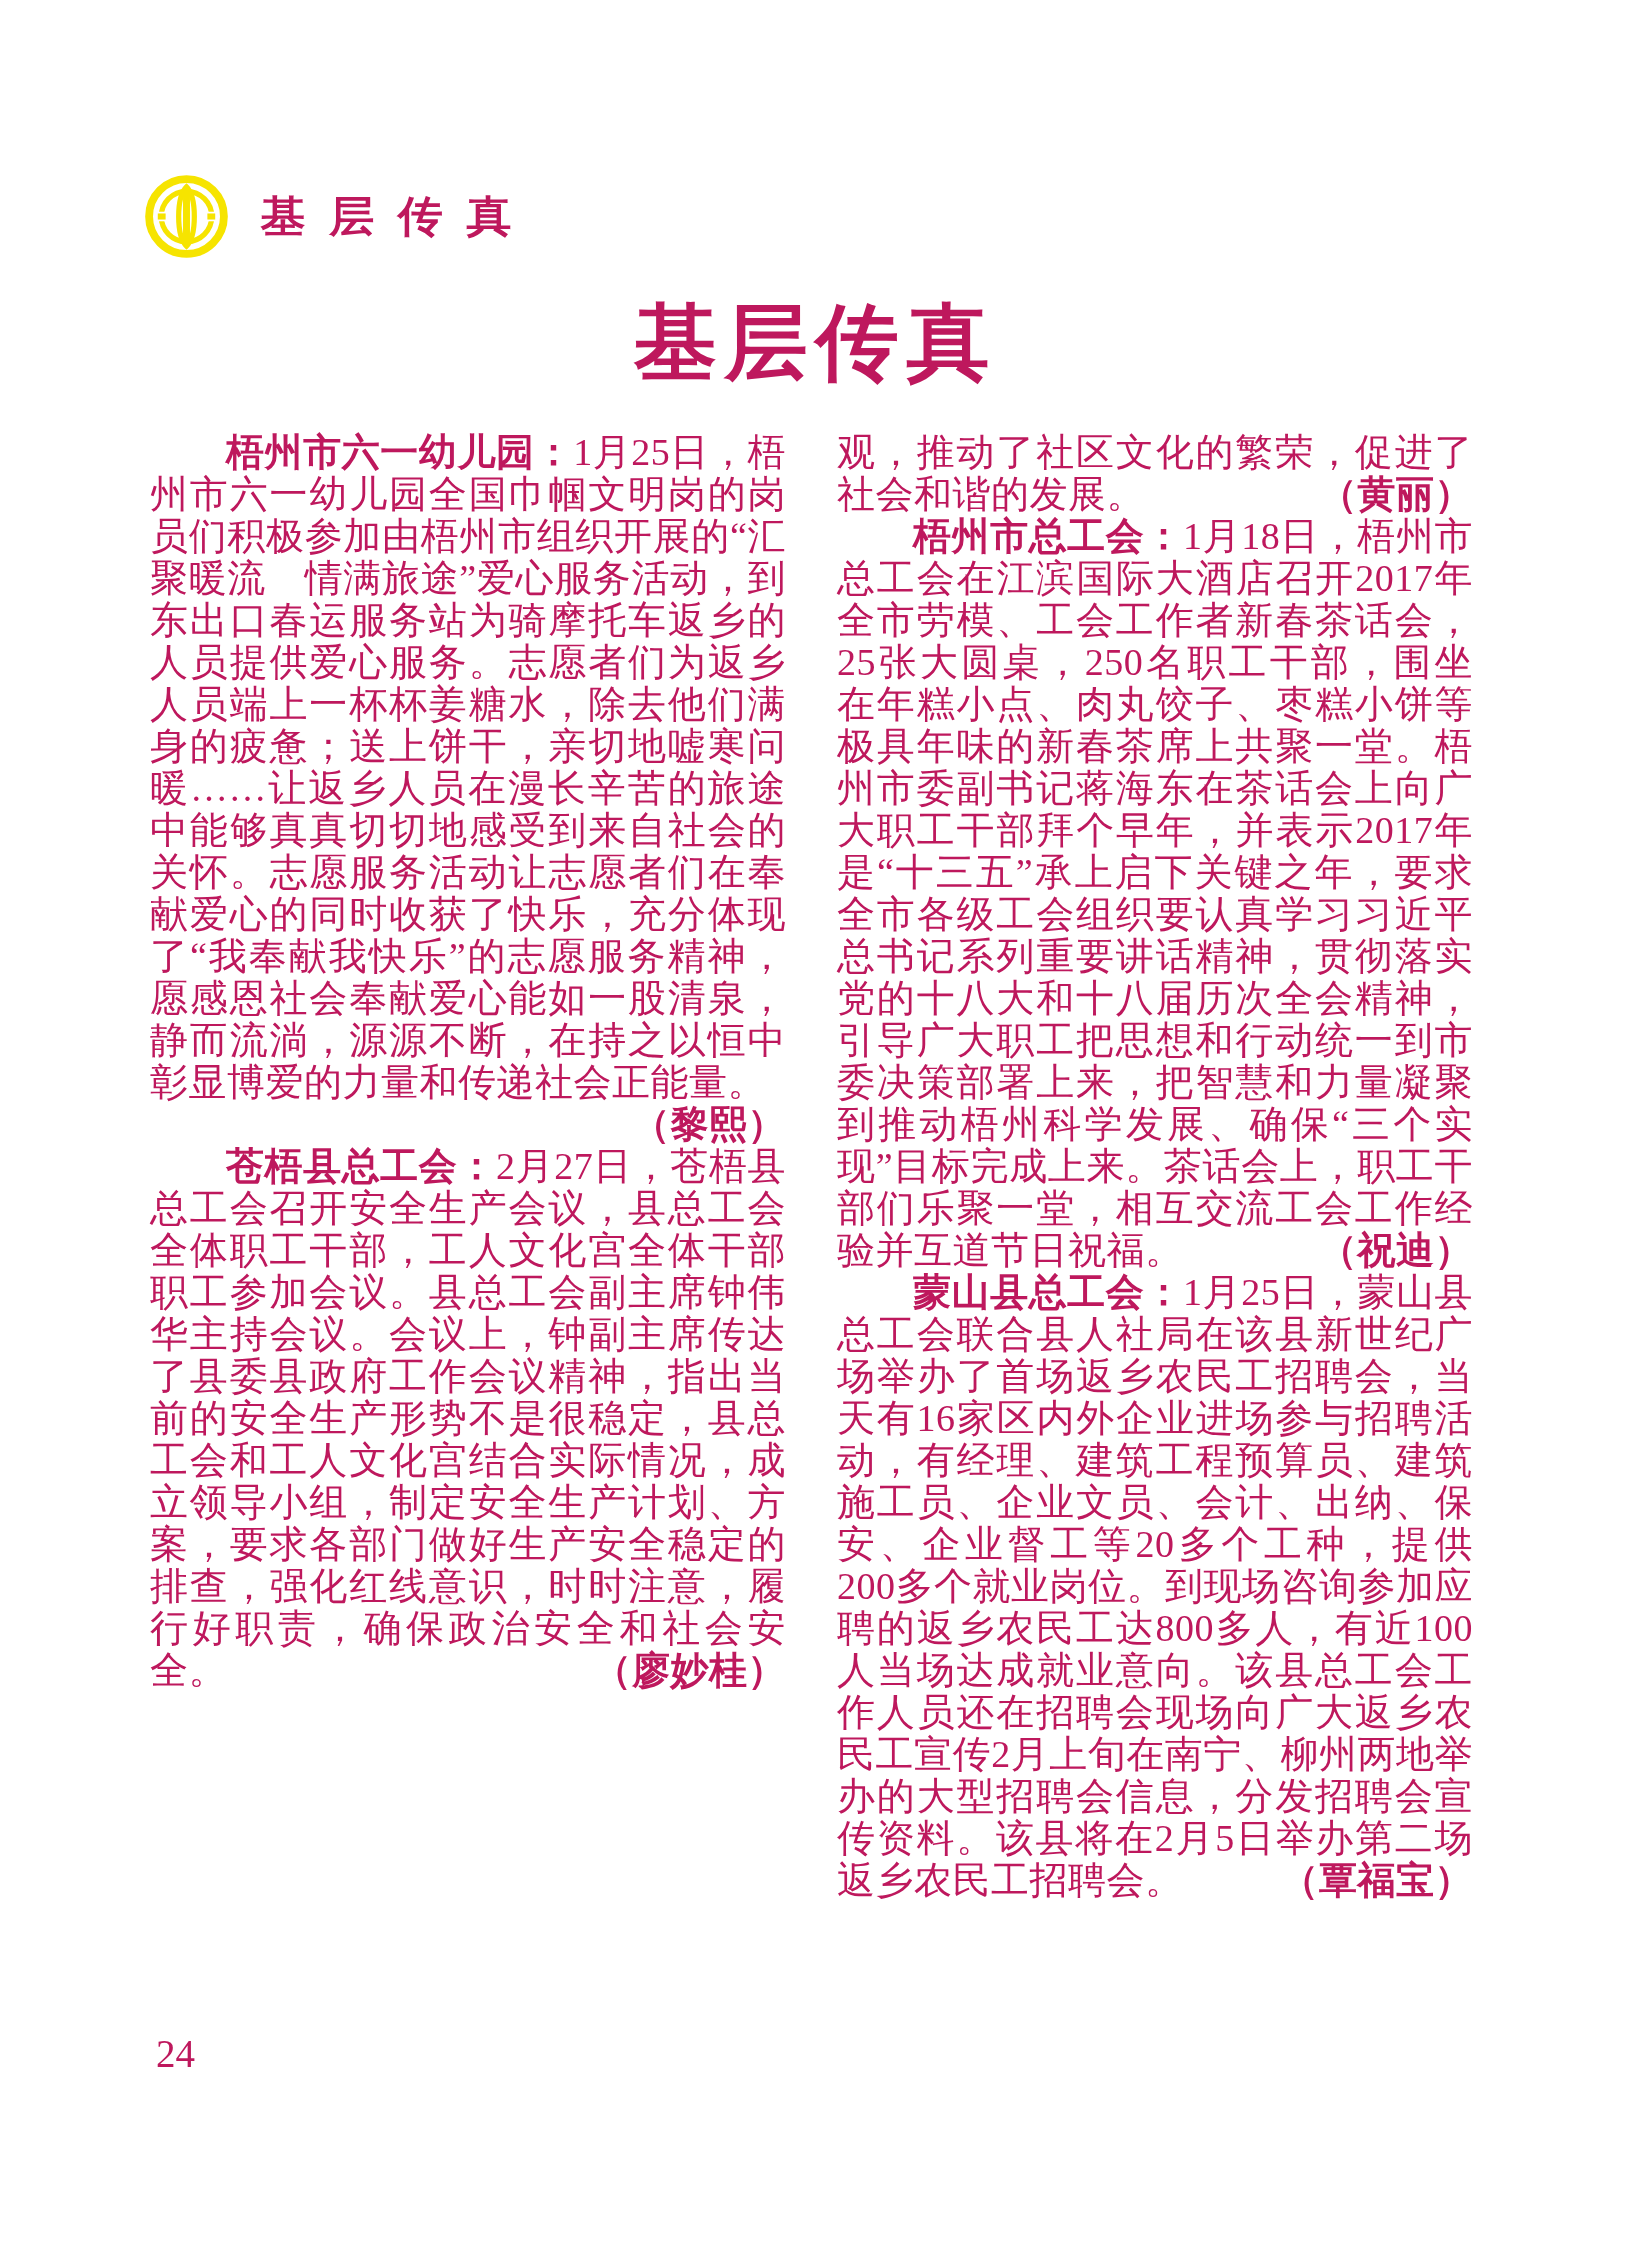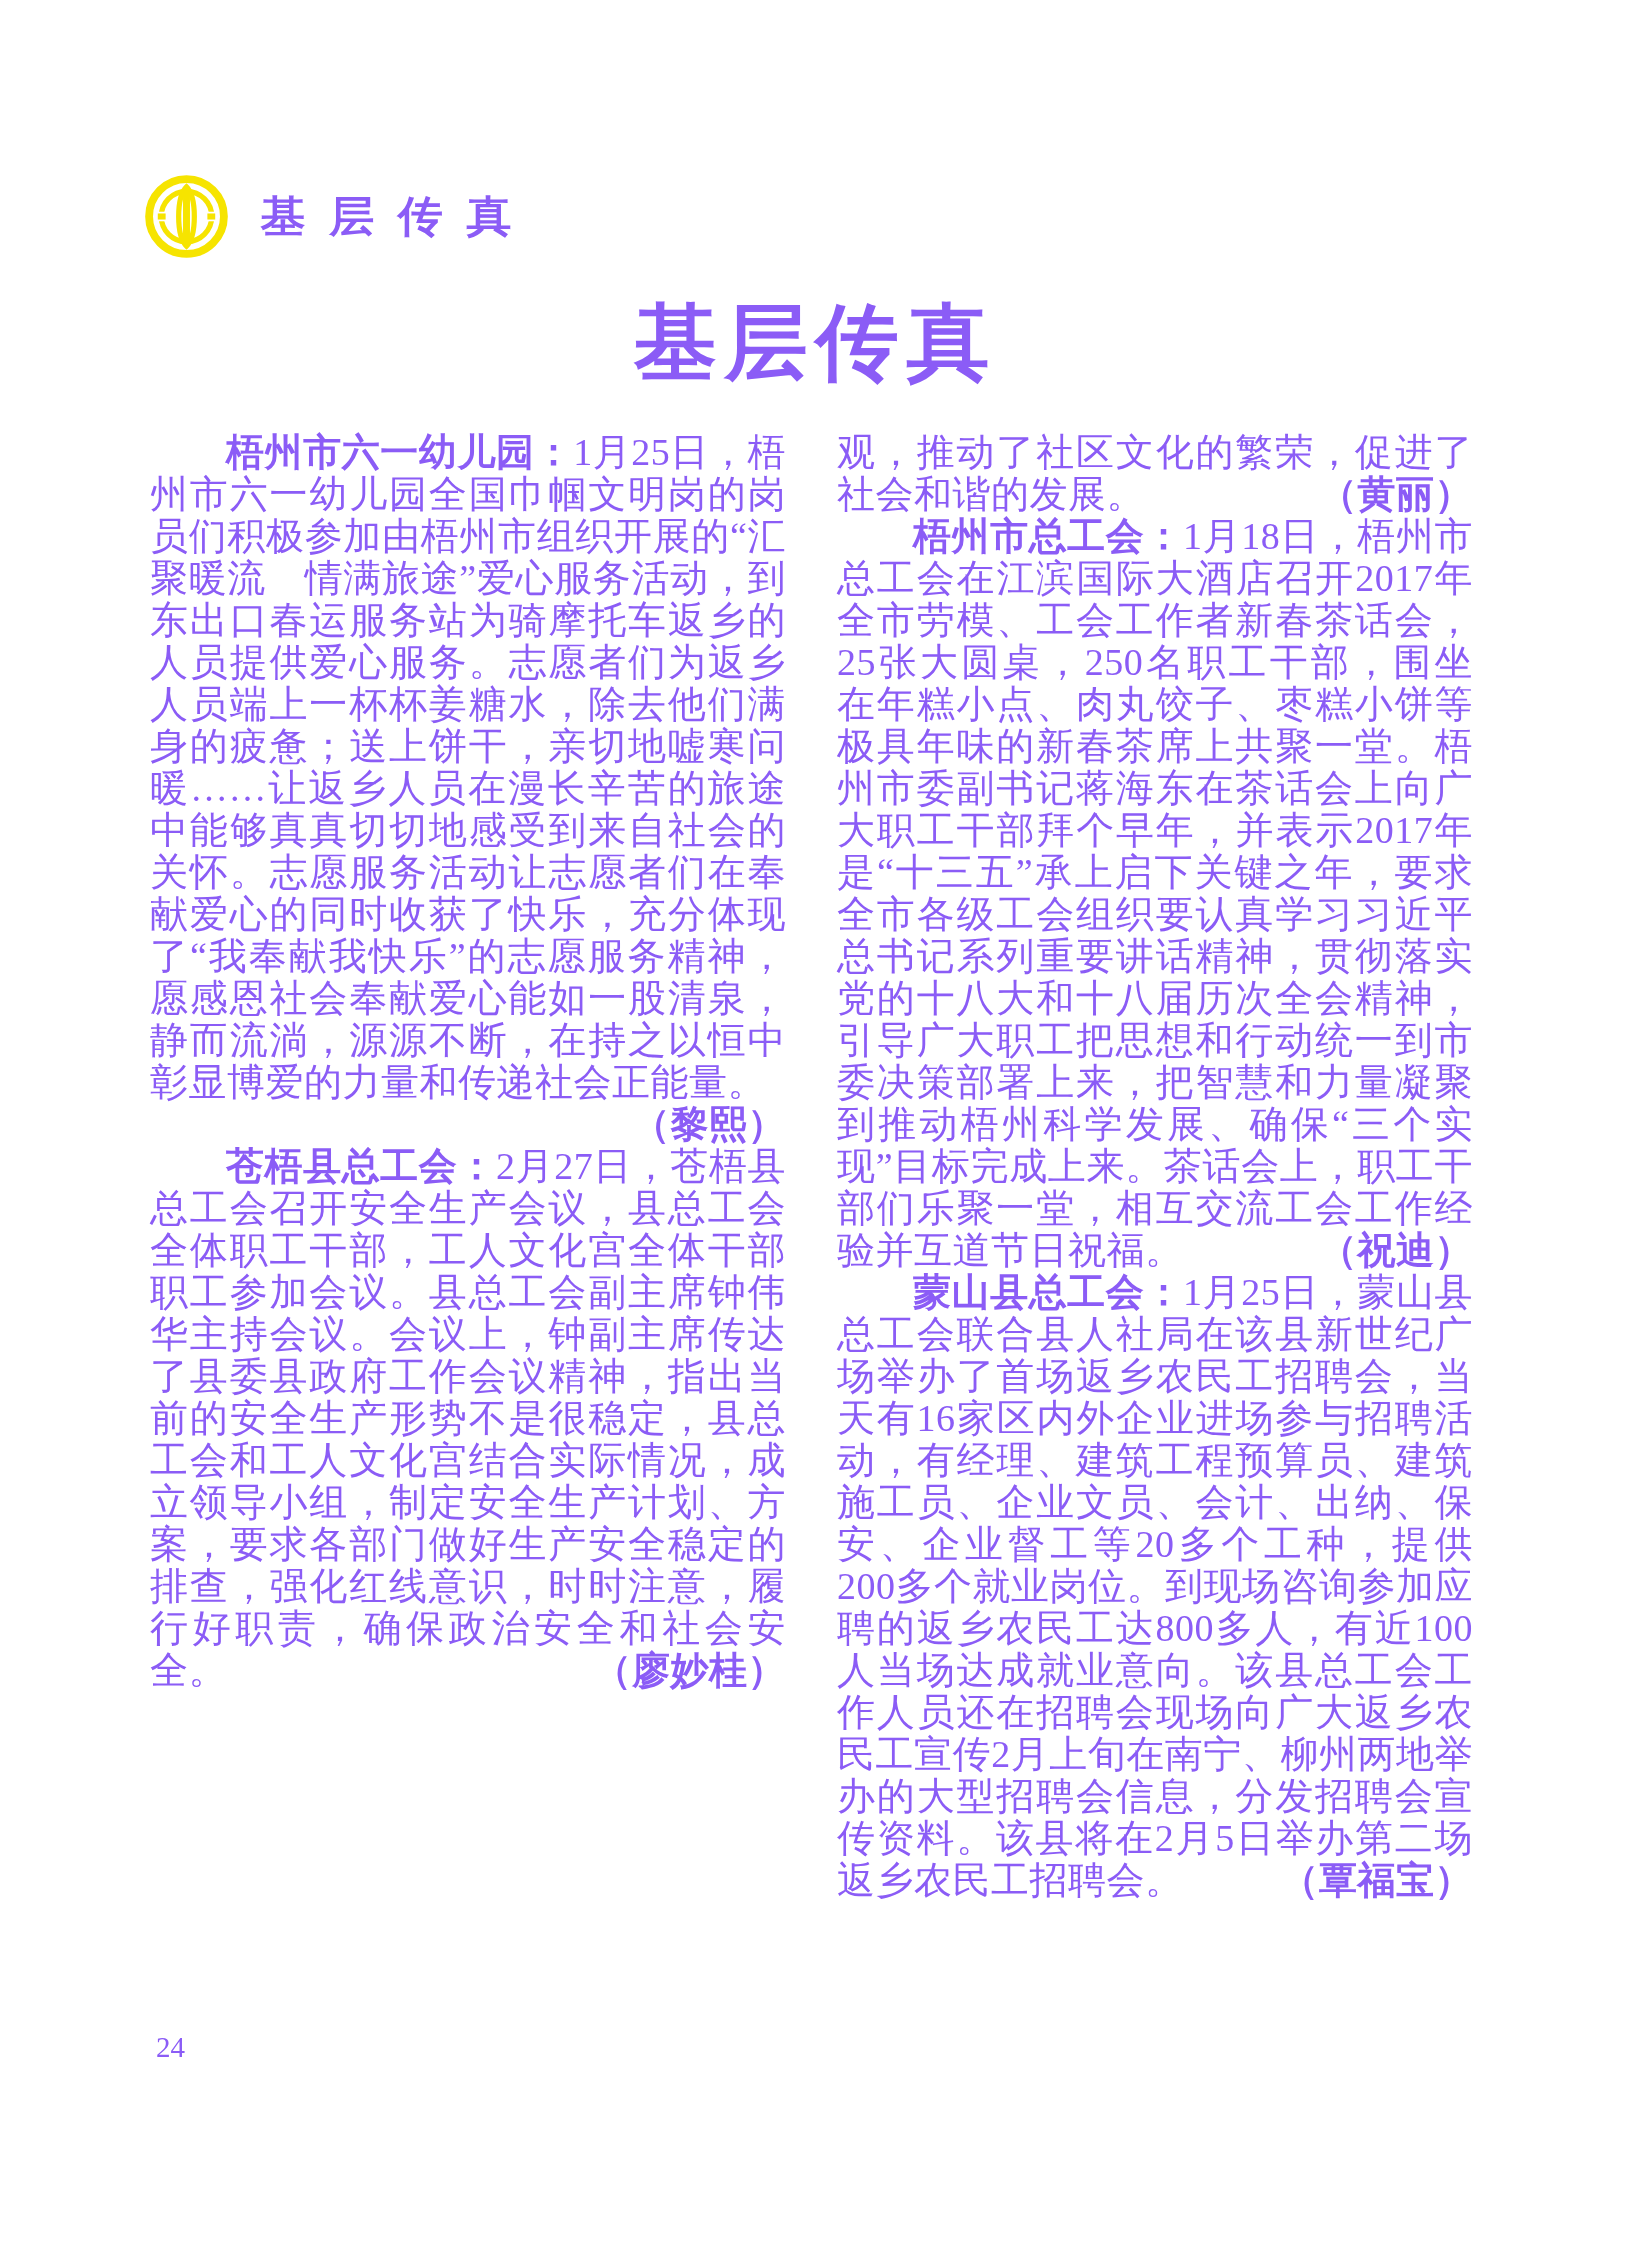--- a/index.html
+++ b/index.html
@@ -3,21 +3,21 @@
 <meta charset="utf-8">
 <style>
   html,body { margin:0; padding:0; background:#888; }
   .page {
     position:relative;
     width:1631px; height:2258px;
     background:#ffffff;
     margin:0 auto;
     overflow:hidden;
     font-family:"Liberation Serif","DejaVu Serif",serif;
-    color:#8b5cf6;
+    color:#be185d;
   }
   
   .masthead {
     position:absolute; top:173px; left:142px;
     display:flex; align-items:center; gap:29.6px;
   }
   .union-logo { width:89px; height:87px; display:block; }
   .brand {
     font-size:45px; font-weight:bold;
     letter-spacing:23.6px;
@@ -48,21 +48,21 @@
     letter-spacing:0.5px;
   }
   p.article { margin:0; text-indent:2em; }
   p.article.continued { text-indent:0; }
   p.article::after { content:""; display:block; clear:both; height:0; }
   .org { font-weight:bold; }
   .byline { float:right;font-weight:bold; }
   
   .page-number {
     position:absolute; left:156px; top:2031px;
-    font-size:29px;
+    font-size:39px;
     font-family:"Liberation Serif","DejaVu Serif",serif;
   }
 </style>
 </head>
 <body>
 
 <div class="page">
 
   <div class="masthead">
     <svg class="union-logo" viewBox="0 0 100 100" xmlns="http://www.w3.org/2000/svg">

